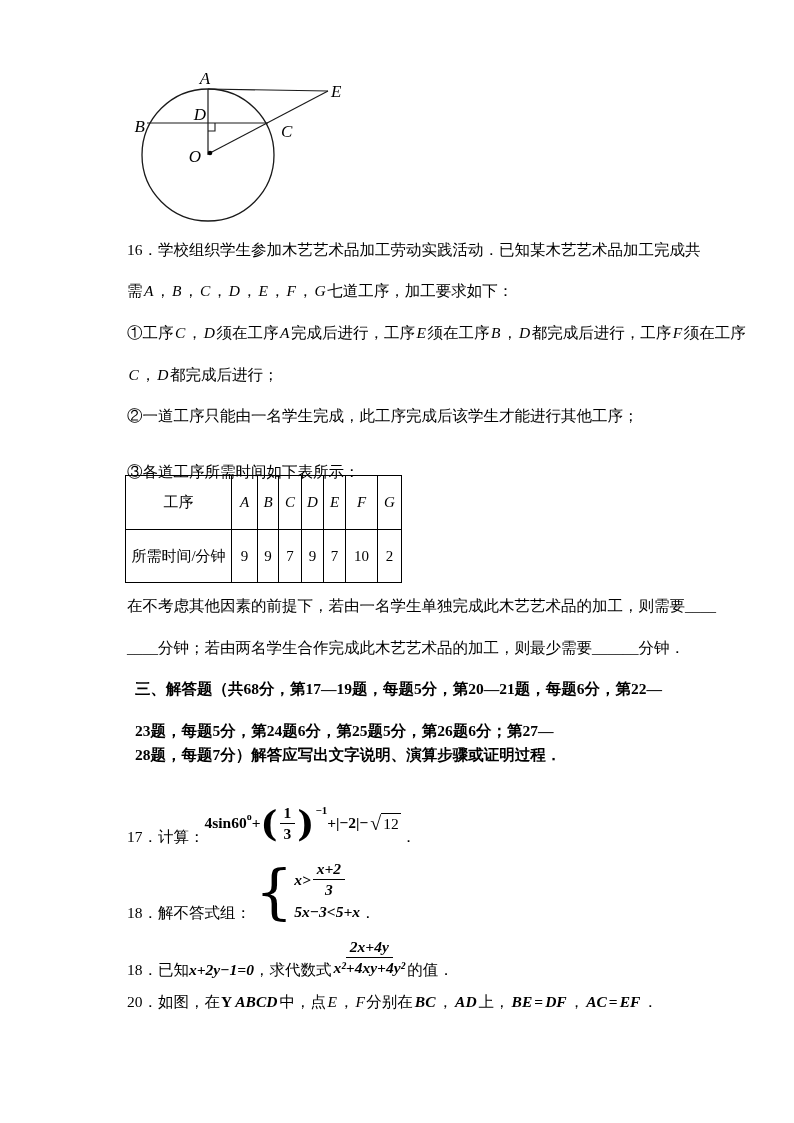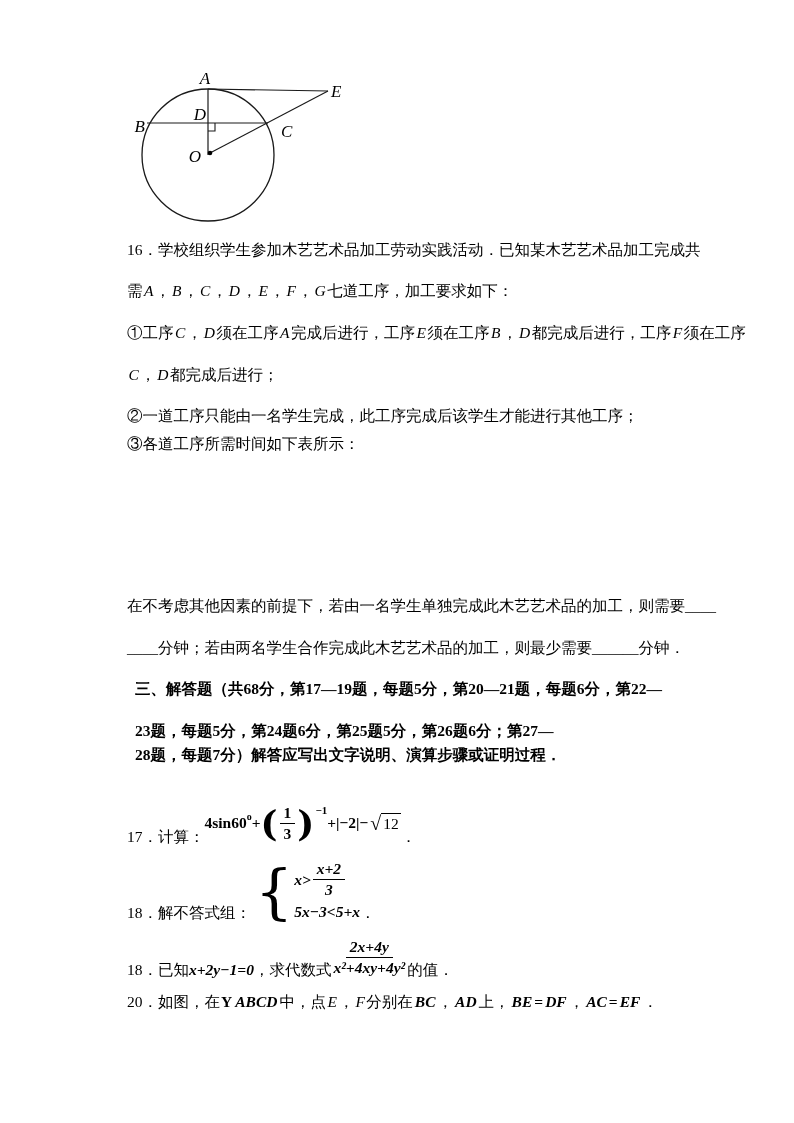--- a/index.html
+++ b/index.html
@@ -64,34 +64,54 @@
   <text x="281" y="137" text-anchor="start">C</text>
   <text x="331" y="97" text-anchor="start">E</text>
   <text x="201" y="162" text-anchor="end">O</text>
 </svg>
 
 <div class="row" style="top:240px"><span class="sg-cn">16．学校组织学生参加木艺艺术品加工劳动实践活动．已知某木艺艺术品加工完成共</span></div>
 <div class="row" style="top:281px"><span class="sg-cn">需</span><span class="sg-var">A</span><span class="sg-cn">，</span><span class="sg-var">B</span><span class="sg-cn">，</span><span class="sg-var">C</span><span class="sg-cn">，</span><span class="sg-var">D</span><span class="sg-cn">，</span><span class="sg-var">E</span><span class="sg-cn">，</span><span class="sg-var">F</span><span class="sg-cn">，</span><span class="sg-var">G</span><span class="sg-cn">七道工序，加工要求如下：</span></div>
 <div class="row" style="top:323px"><span class="sg-cn">①工序</span><span class="sg-var">C</span><span class="sg-cn">，</span><span class="sg-var">D</span><span class="sg-cn">须在工序</span><span class="sg-var">A</span><span class="sg-cn">完成后进行，工序</span><span class="sg-var">E</span><span class="sg-cn">须在工序</span><span class="sg-var">B</span><span class="sg-cn">，</span><span class="sg-var">D</span><span class="sg-cn">都完成后进行，工序</span><span class="sg-var">F</span><span class="sg-cn">须在工序</span></div>
 <div class="row" style="top:365px"><span class="sg-var">C</span><span class="sg-cn">，</span><span class="sg-var">D</span><span class="sg-cn">都完成后进行；</span></div>
 <div class="row" style="top:406px"><span class="sg-cn">②一道工序只能由一名学生完成，此工序完成后该学生才能进行其他工序；</span></div>
-<div class="row" style="top:434px"><span class="sg-cn">③各道工序所需时间如下表所示：</span></div>
+<div class="row" style="top:462px"><span class="sg-cn">③各道工序所需时间如下表所示：</span></div>
 
 <table class="ptable">
   <colgroup>
     <col style="width:106px">
       <col style="width:26px">
       <col style="width:21px">
       <col style="width:23px">
     <col style="width:22px">
       <col style="width:22px">
       <col style="width:32px">
       <col style="width:24px">
   </colgroup>
   <tbody>
+      <tr class="r1">
+    <td>工序</td>
+    <td class="cl">A</td>
+    <td class="cl">B</td>
+    <td class="cl">C</td>
+    <td class="cl">D</td>
+    <td class="cl">E</td>
+    <td class="cl">F</td>
+    <td class="cl">G</td>
+  </tr>
+  <tr class="r2">
+    <td>所需时间/分钟</td>
+    <td>9</td>
+    <td>9</td>
+    <td>7</td>
+    <td>9</td>
+    <td>7</td>
+    <td>10</td>
+    <td>2</td>
+  </tr>
 </tbody>
   </table>
 
 <div class="row" style="top:596px"><span class="sg-cn">在不考虑其他因素的前提下，若由一名学生单独完成此木艺艺术品的加工，则需要</span><span class="sg-blank">____</span></div>
 <div class="row" style="top:638px"><span class="sg-blank">____</span><span class="sg-cn">分钟；若由两名学生合作完成此木艺艺术品的加工，则最少需要</span><span class="sg-blank">______</span><span class="sg-cn">分钟．</span></div>
 
 <div class="row bold" style="top:679px">三、解答题（共68分，第17—19题，每题5分，第20—21题，每题6分，第22—</div>
 <div class="row bold" style="top:721px">23题，每题5分，第24题6分，第25题5分，第26题6分；第27—</div>
 <div class="row bold" style="top:745px">28题，每题7分）解答应写出文字说明、演算步骤或证明过程．</div>
 

